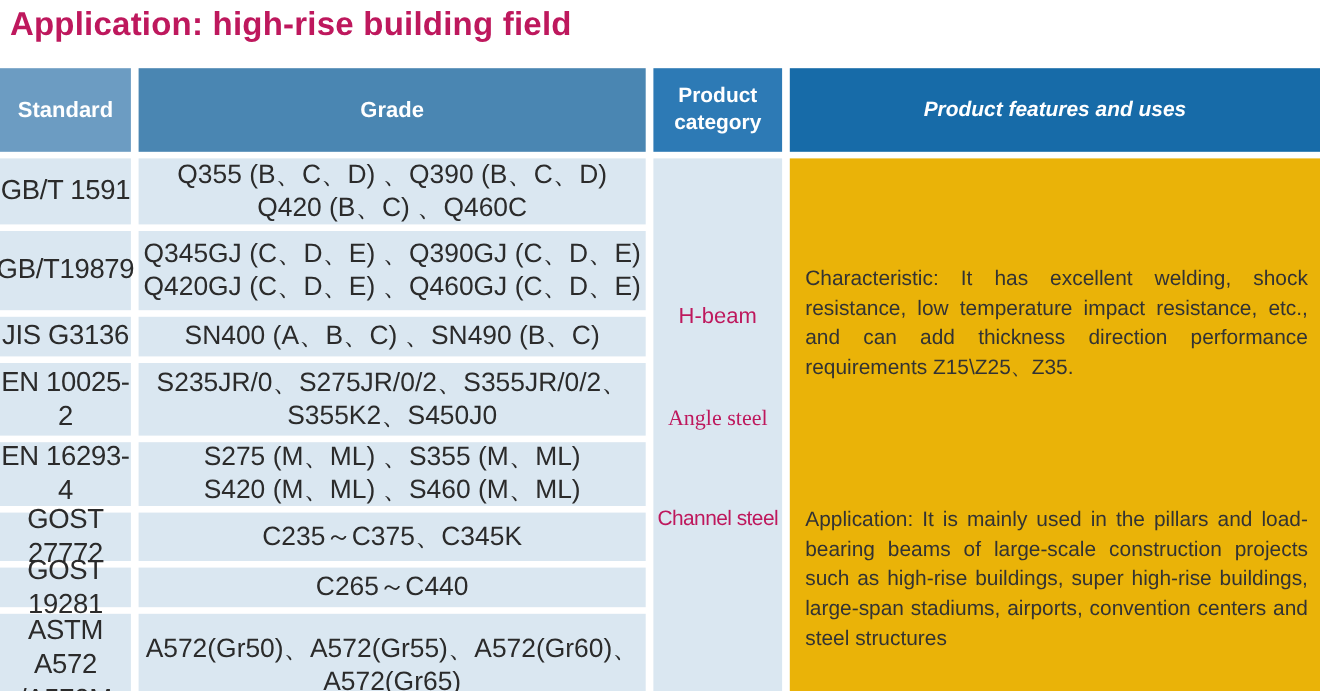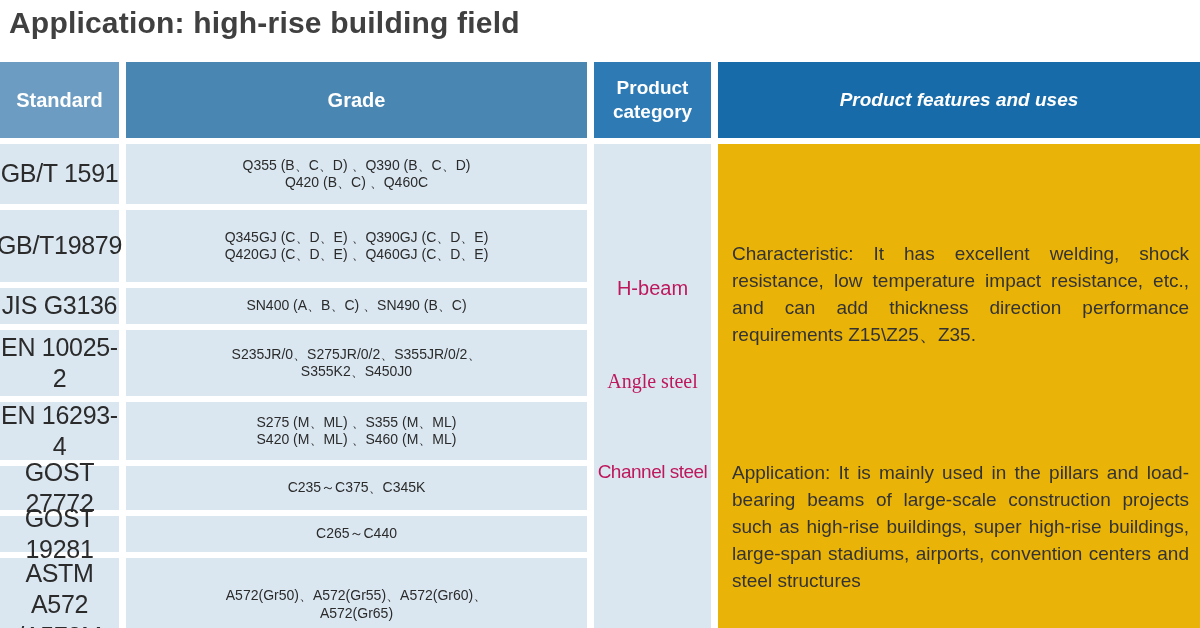--- a/index.html
+++ b/index.html
@@ -10,21 +10,21 @@
     background: #ffffff;
     overflow: hidden;
     font-family: "Liberation Sans", sans-serif;
   }
   .page-title {
     position: absolute;
     left: 9px;
     top: 6px;
     font-size: 30px;
     font-weight: 700;
-    color: #404040;
+    color: #be185d;
     letter-spacing: 0.2px;
   }
   .spec-table {
     position: absolute;
     left: 0;
     top: 62px;
     width: 1200px;
     height: 528px;
     display: grid;
     grid-template-columns: 119px 461px 117px 1fr;
@@ -51,21 +51,21 @@
     color: #2B2B2B;
     display: flex;
     align-items: center;
     justify-content: center;
     text-align: center;
     white-space: pre-line;
     font-size: 20px;
     line-height: 1.25;
   }
   .standard-cell { font-size: 25px; letter-spacing: -0.3px; }
-  .grade-cell    { font-size: 14px; padding: 0 4px; }
+  .grade-cell    { font-size: 24px; padding: 0 4px; }
   .category-cell {
     grid-column: 3;
     grid-row: 2 / span 8;
     background: #DAE7F1;
     position: relative;
   }
   .category-label {
     position: absolute;
     left: 0;
     width: 100%;

